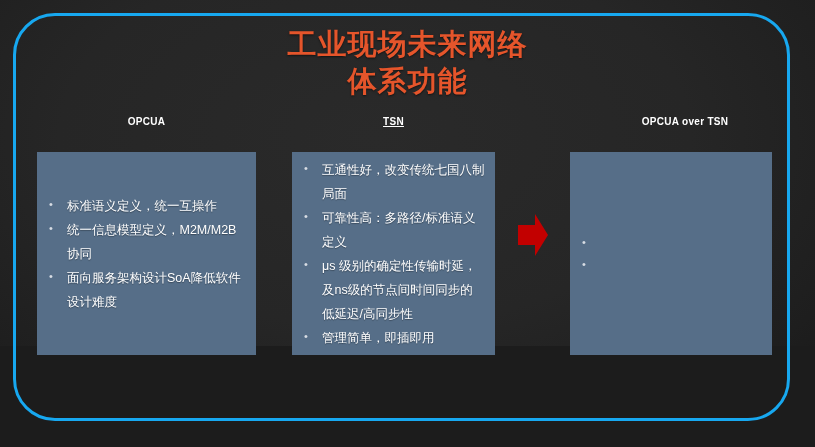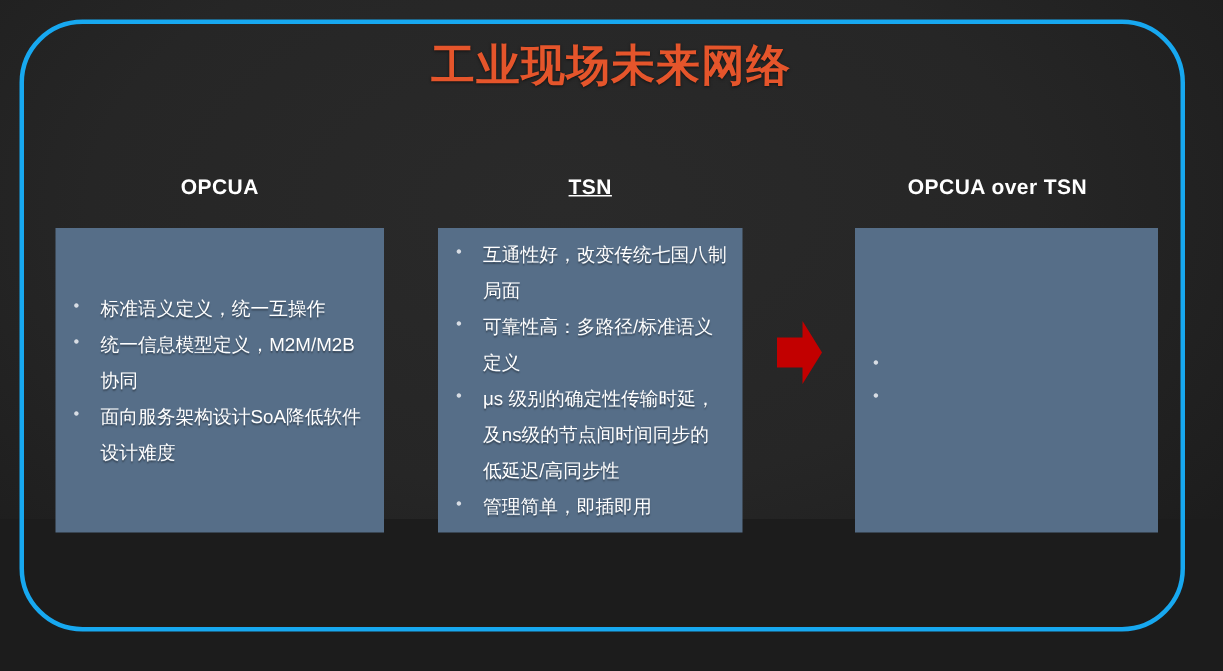--- a/index.html
+++ b/index.html
@@ -47,29 +47,29 @@
     letter-spacing: 1px;
     text-shadow: 0 1px 2px rgba(0,0,0,.55);
   }
   #title .ln { display: block; }
 
   
   .col-head {
     position: absolute;
     top: 116px;
     color: #ffffff;
-    font-size: 14px;
+    font-size: 10px;
     font-weight: bold;
     letter-spacing: .3px;
     text-align: center;
     white-space: nowrap;
   }
   #head-0 { left: 37px;  width: 219px; }
   #head-1 { left: 292px; width: 203px; text-decoration: underline; }
-  #head-2 { left: 564px; width: 202px; }
+  #head-2 { left: 584px; width: 202px; }
 
   
   .panel {
     position: absolute;
     top: 152px;
     height: 203px;
     background: #566E88;
     display: flex;
     flex-direction: column;
     justify-content: center;
@@ -111,20 +111,21 @@
 </style>
 </head>
 <body>
 
 <div id="slide">
 
   <div id="frame"></div>
 
   <div id="title">
     <span class="ln">工业现场未来网络</span>
+    <span class="ln">体系功能</span>
   </div>
 
   <div class="col-head" id="head-0">OPCUA</div>
   <div class="col-head" id="head-1">TSN</div>
   <div class="col-head" id="head-2">OPCUA over TSN</div>
 
   <div class="panel" id="panel-0">
     <ul class="bullet-list">
       <li class="bullet">
         <span class="dot">•</span>

